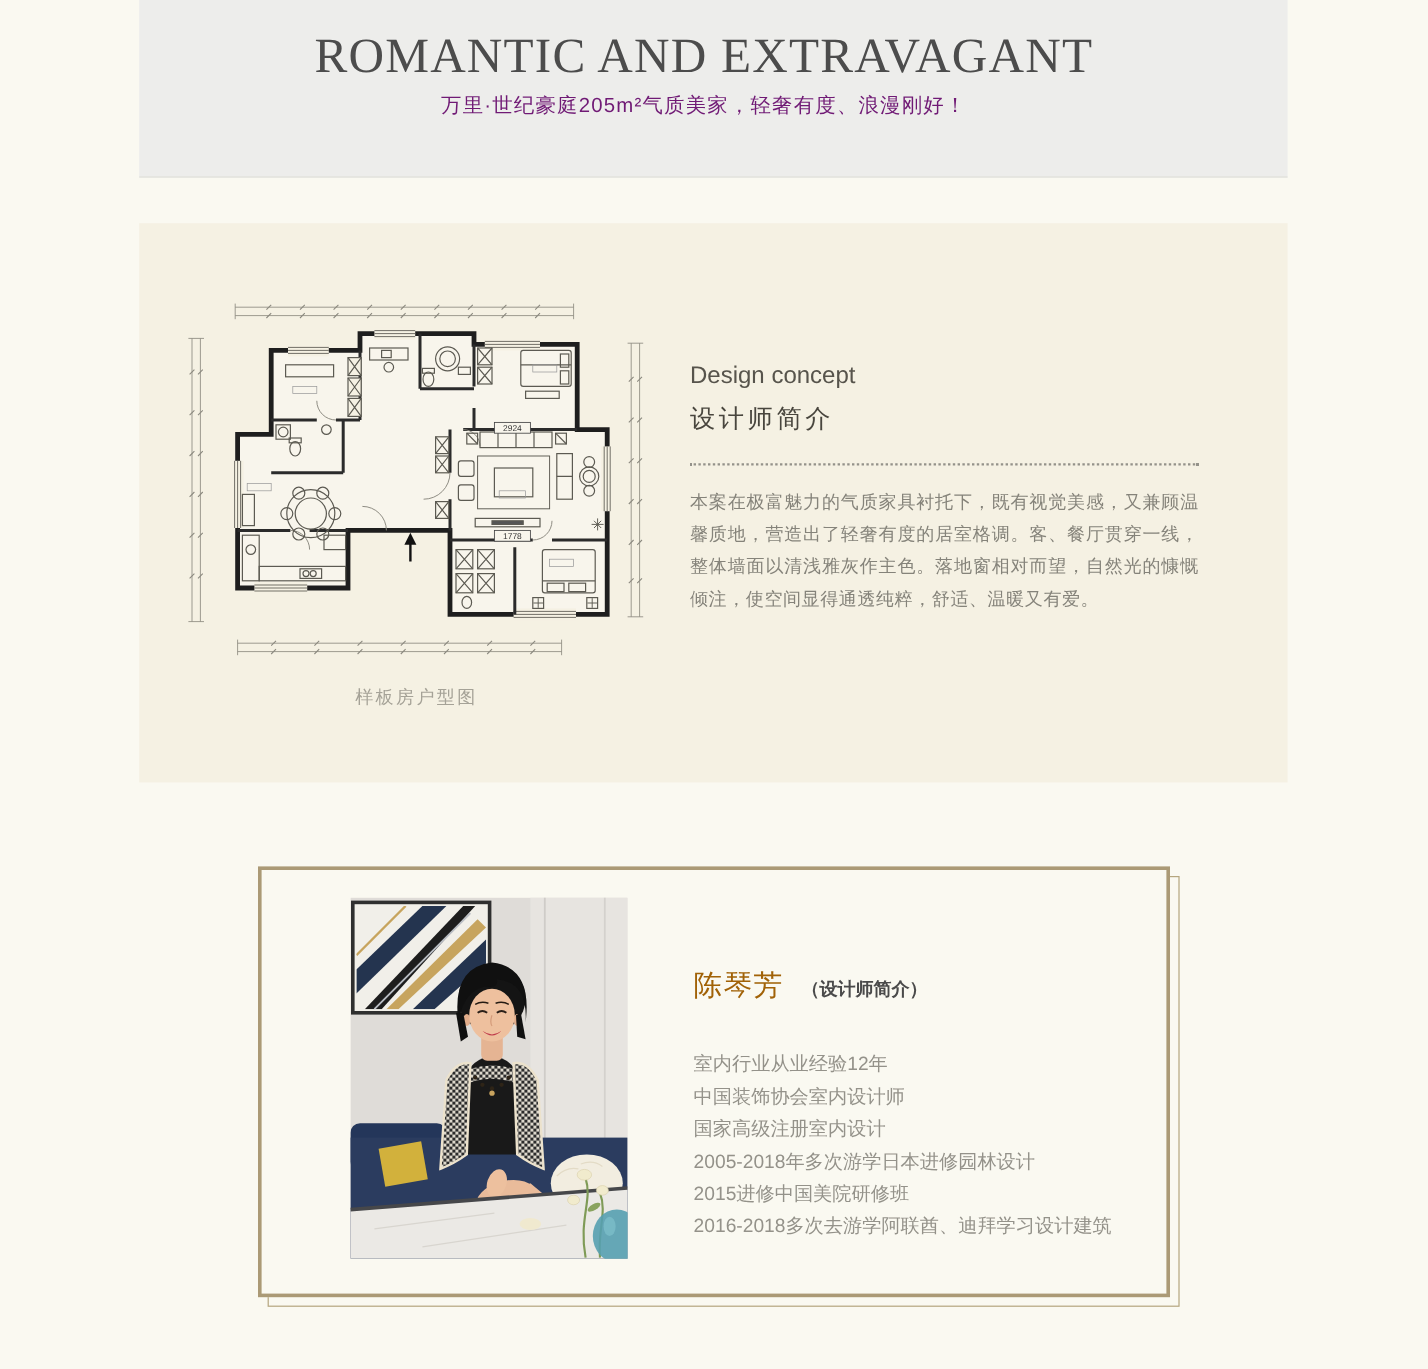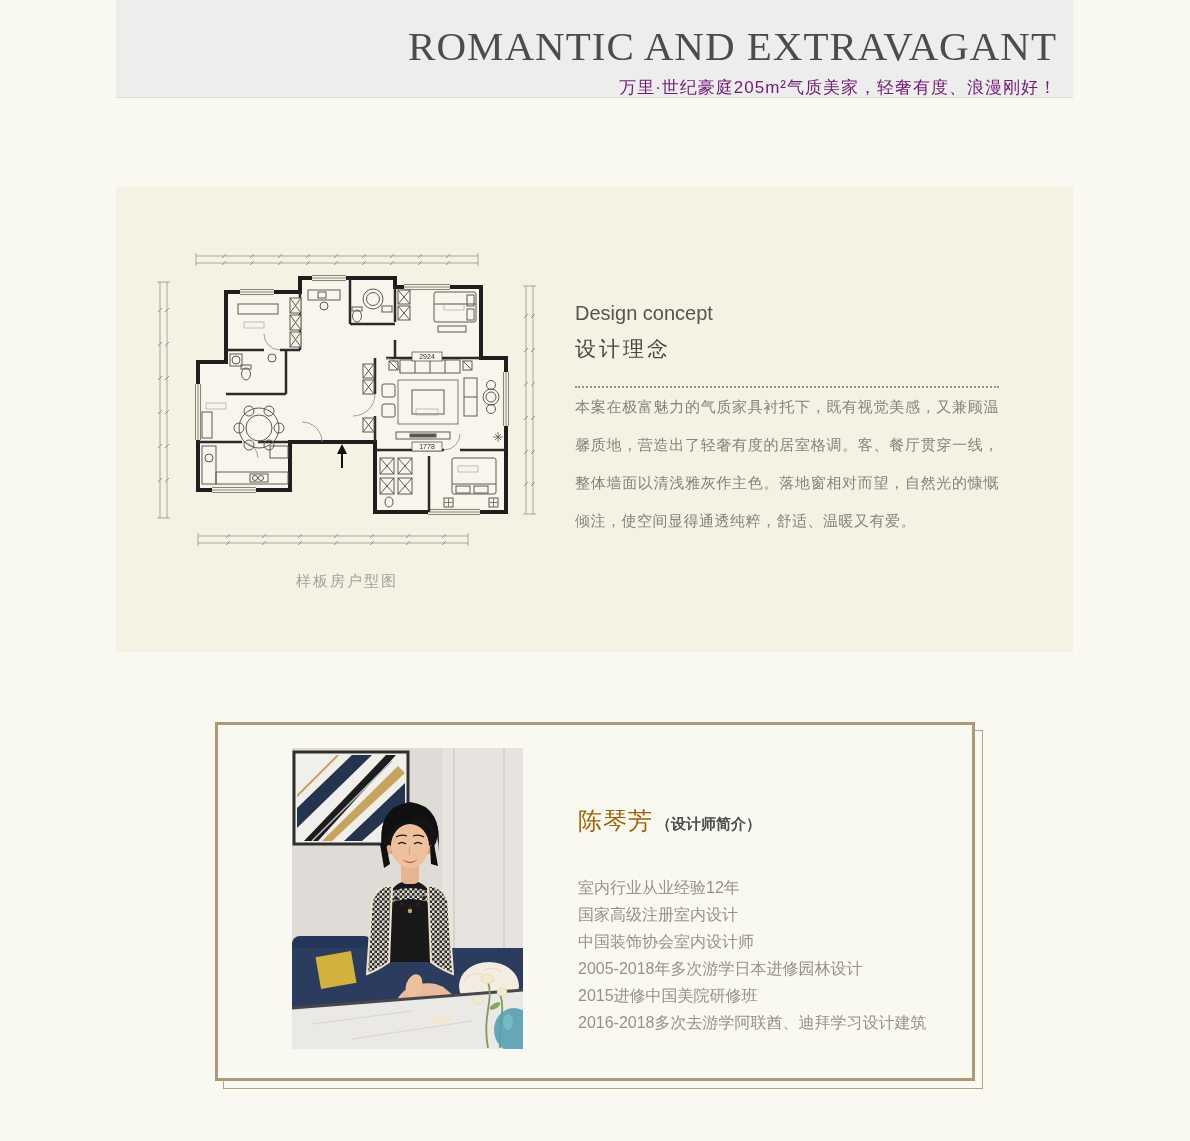--- a/index.html
+++ b/index.html
@@ -4,23 +4,23 @@
 <style>
   * { margin:0; padding:0; box-sizing:border-box; }
   html,body { background:#faf9f1; }
   .page {
     position:relative; width:1190px; height:1141px; overflow:hidden;
     background:#faf9f1;
     font-family:"Liberation Sans","DejaVu Sans",sans-serif;
   }
   
   .header {
-    position:absolute; left:116px; top:0; width:957px; height:98px;
+    position:absolute; left:116px; top:0; width:957px; height:148px;
     background:#ededeb; border-bottom:1px solid #e0e0da;
-    text-align:right; padding:25px 16px 0 0;
+    text-align:center; padding:25px 16px 0 0;
   }
   .header-title {
     font-family:"Liberation Serif","DejaVu Serif",serif;
     font-size:41px; line-height:1.05; font-weight:400;
     color:#4c4c4c; letter-spacing:1px;
   }
   .header-subtitle {
     margin-top:8px; font-size:17px; color:#701a75; letter-spacing:1px;
   }
   
@@ -32,38 +32,38 @@
   .floorplan svg { display:block; width:402px; height:318px; }
   .floorplan-caption {
     margin-top:8px; text-align:center; font-size:15px;
     color:#a5a297; letter-spacing:2px;
   }
   .concept-text { position:absolute; left:459px; top:116px; width:424px; }
   .concept-title-en { font-size:20px; font-weight:400; color:#57544c; }
   .concept-title-zh { margin-top:10px; font-size:21px; font-weight:400; color:#49463e; letter-spacing:3px; }
   .dotted-divider { margin-top:23px; height:0; border-top:2px dotted #94928a; }
   .concept-body {
-    font-size:15px; line-height:38px;
+    margin-top:17px; font-size:15px; line-height:27px;
     color:#85837a; text-align:justify; letter-spacing:0.5px;
   }
   
   .card-offset-frame {
     position:absolute; left:223px; top:730px; width:760px; height:359px;
     border:1px solid #b5a67f;
   }
   .designer-card {
     position:absolute; left:215px; top:722px; width:760px; height:359px;
     border:3px solid #ab9a76; background:#faf9f1;
   }
   .designer-photo { position:absolute; left:74px; top:23px; width:231px; height:301px; }
   .designer-photo svg { display:block; width:231px; height:301px; }
   .designer-info { position:absolute; left:360px; top:80px; width:372px; }
   .designer-name-row { white-space:nowrap; }
   .designer-name { font-size:24px; font-weight:normal; color:#a16207; letter-spacing:1px; }
-  .designer-name-suffix { font-size:15px; font-weight:bold; color:#4a4a4a; margin-left:3px; }
+  .designer-name-suffix { font-size:15px; font-weight:bold; color:#4a4a4a; margin-left:15px; }
   .designer-credentials { margin-top:37px; list-style:none; }
   .designer-credentials li { font-size:16px; line-height:27px; color:#94928a; }
 </style>
 </head>
 <body>
 
 <div class="page">
 
   <div class="header">
     <div class="header-title">ROMANTIC AND EXTRAVAGANT</div>
@@ -296,21 +296,21 @@
           <text x="281" y="113" font-size="7" fill="#333" text-anchor="middle">2924</text>
           <rect x="266" y="196" width="30" height="9" fill="#f8f5ec" stroke="#444" stroke-width="0.7"></rect>
           <text x="281" y="203" font-size="7" fill="#333" text-anchor="middle">1778</text>
         </g>
       </svg>
       <div class="floorplan-caption">样板房户型图</div>
     </div>
 
     <div class="concept-text">
       <div class="concept-title-en">Design concept</div>
-      <div class="concept-title-zh">设计理念</div>
+      <div class="concept-title-zh">设计师简介</div>
       <div class="dotted-divider"></div>
       <p class="concept-body">本案在极富魅力的气质家具衬托下，既有视觉美感，又兼顾温馨质地，营造出了轻奢有度的居室格调。客、餐厅贯穿一线，整体墙面以清浅雅灰作主色。落地窗相对而望，自然光的慷慨倾注，使空间显得通透纯粹，舒适、温暖又有爱。</p>
     </div>
   </div>
 
   <div class="card-offset-frame"></div>
   <div class="designer-card">
 
     <div class="designer-photo">
       <svg viewBox="0 0 231 301">
@@ -400,22 +400,22 @@
         </g>
       </svg>
     </div>
 
     <div class="designer-info">
       <div class="designer-name-row">
         <span class="designer-name">陈琴芳</span><span class="designer-name-suffix">（设计师简介）</span>
       </div>
       <ul class="designer-credentials">
         <li>室内行业从业经验12年</li>
+        <li>中国装饰协会室内设计师</li>
         <li>国家高级注册室内设计</li>
-        <li>中国装饰协会室内设计师</li>
         <li>2005-2018年多次游学日本进修园林设计</li>
         <li>2015进修中国美院研修班</li>
         <li>2016-2018多次去游学阿联酋、迪拜学习设计建筑</li>
       </ul>
     </div>
   </div>
 
 </div>
 
 </body></html>

